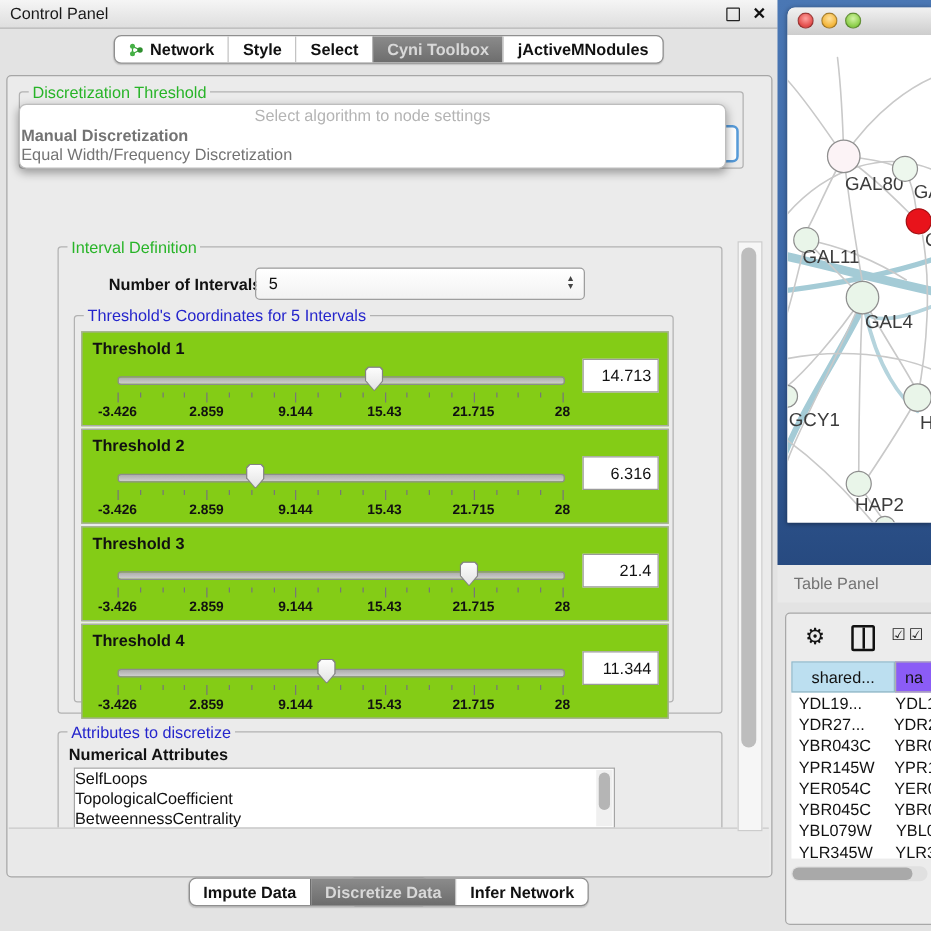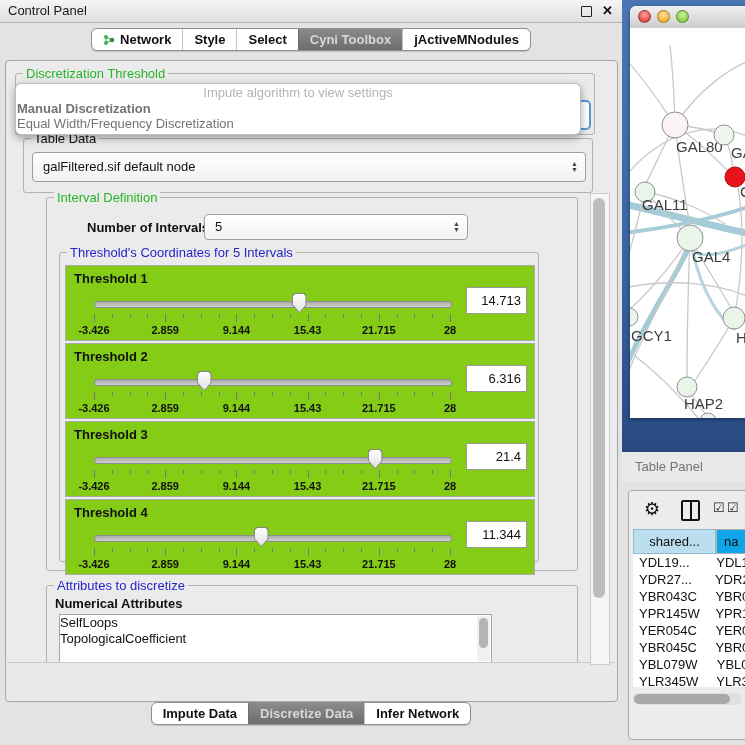--- a/index.html
+++ b/index.html
@@ -102,21 +102,21 @@
   #tp-titlebar{position:absolute;left:0;top:0;width:100%;height:30px;background:#e9e9e9;}
   #tp-title{position:absolute;left:13px;top:0;line-height:30px;font-size:13px;color:#737373;}
   #tp-inner{position:absolute;left:6px;top:38px;width:117px;height:248px;background:#ececec;
             border:1px solid #a8a8a8;border-radius:4px 0 0 4px;}
   #gear-icon{position:absolute;left:15px;top:7px;font-size:18px;color:#141414;}
   #columns-icon{position:absolute;left:52px;top:9px;width:15px;height:17px;border:2px solid #111;border-radius:2px;}
   #columns-icon::after{content:"";position:absolute;left:50%;top:0;width:2px;height:100%;background:#111;transform:translateX(-1px);}
   .check-icon{position:absolute;top:10px;font-size:13px;color:#222;line-height:13px;}
   #tbl{position:absolute;left:4px;top:38px;width:113px;height:158px;overflow:hidden;}
   #tbl-head{display:flex;height:25px;}
-  .hcell{box-sizing:border-box;font-size:13px;line-height:23px;border:1px solid #b0b0b0;background:#0ea5e9;
+  .hcell{box-sizing:border-box;font-size:13px;line-height:23px;border:1px solid #b0b0b0;background:#8b5cf6;
          overflow:hidden;white-space:nowrap;}
   .hcell.sel{background:#bcdff0;border-color:#93b7c6;text-align:center;}
   #tbl-rows{background:#fff;height:133px;overflow:hidden;}
   .trow{display:flex;height:17px;font-size:13px;line-height:17px;white-space:nowrap;}
   .tcell{overflow:hidden;}
   .tcell.c1{width:83px;padding-left:6px;box-sizing:border-box;}
   .tcell.c2{padding-left:7px;}
   #h-scrollbar{position:absolute;left:4px;top:202px;width:109px;height:12px;background:#e0e0e0;border-radius:6px;}
   #h-thumb{position:absolute;left:1px;top:1px;width:96px;height:10px;background:#a9a9a9;border-radius:5px;}
 </style>
@@ -161,34 +161,27 @@
 
   <div id="main-panel" class="abs">
 
     <div class="groupbox" style="left:9px;top:12px;width:578px;height:60px;">
       <span class="legend green">Discretization Threshold</span>
     </div>
 
     <div id="algo-combo" class="abs"></div>
 
     <div id="algo-popup" class="abs">
-      <div id="popup-hint">Impute algorithm to view settings</div>
+      <div id="popup-hint">Select algorithm to node settings</div>
       <div id="popup-options">
           <div class="popup-opt bold">Manual Discretization</div>
           <div class="popup-opt">Equal Width/Frequency Discretization</div>
         </div>
     </div>
 
-    <div class="groupbox" style="left:17px;top:77px;width:568px;height:53px;">
-      <span class="legend black">Table Data</span>
-      <div class="combo" style="left:8px;top:13px;width:518px;height:28px;">
-        <span>galFiltered.sif default node</span>
-        <span class="arrows">▲<br>▼</span>
-      </div>
-    </div>
 
     <div class="groupbox" style="left:40px;top:136px;width:530px;height:372px;">
       <span class="legend green">Interval Definition</span>
 
       <span style="position:absolute;left:40px;top:22px;font-size:13px;font-weight:bold;">Number of Intervals</span>
       <div class="combo" style="left:157px;top:16px;width:228px;height:24px;line-height:24px;">
         <span>5</span>
         <span class="arrows">▲<br>▼</span>
       </div>
 
@@ -367,20 +360,21 @@
       </div>
     </div>
 
     <div class="groupbox" style="left:40px;top:524px;width:530px;height:82px;">
       <span class="legend blue">Attributes to discretize</span>
       <div id="attr-heading">Numerical Attributes</div>
       <div id="attr-list">
         <div id="attr-items">
             <div class="attr-item">SelfLoops</div>
             <div class="attr-item">TopologicalCoefficient</div>
+            <div class="attr-item">BetweennessCentrality</div>
           </div>
         <div id="attr-scroll">
           <div id="attr-thumb"></div>
         </div>
       </div>
     </div>
 
     <div id="apply-strip" class="abs">
       <div id="apply-btn">Apply</div>
     </div>

